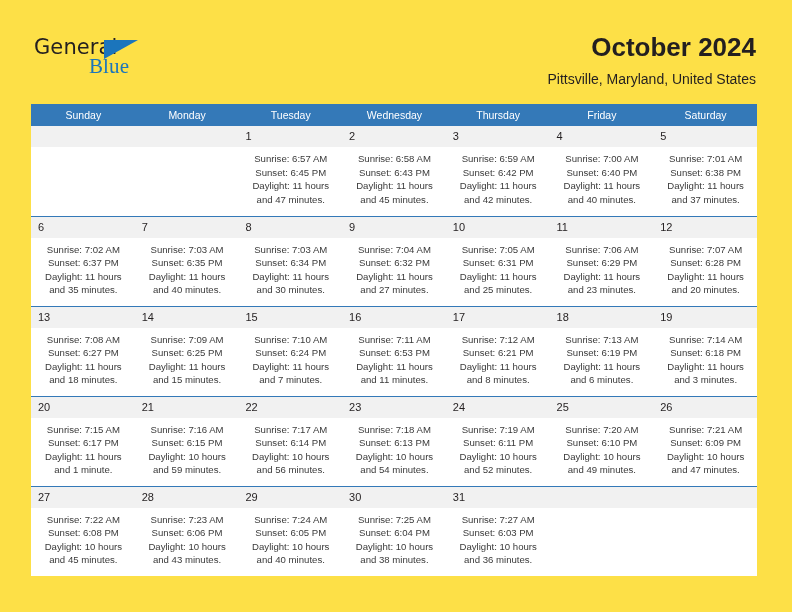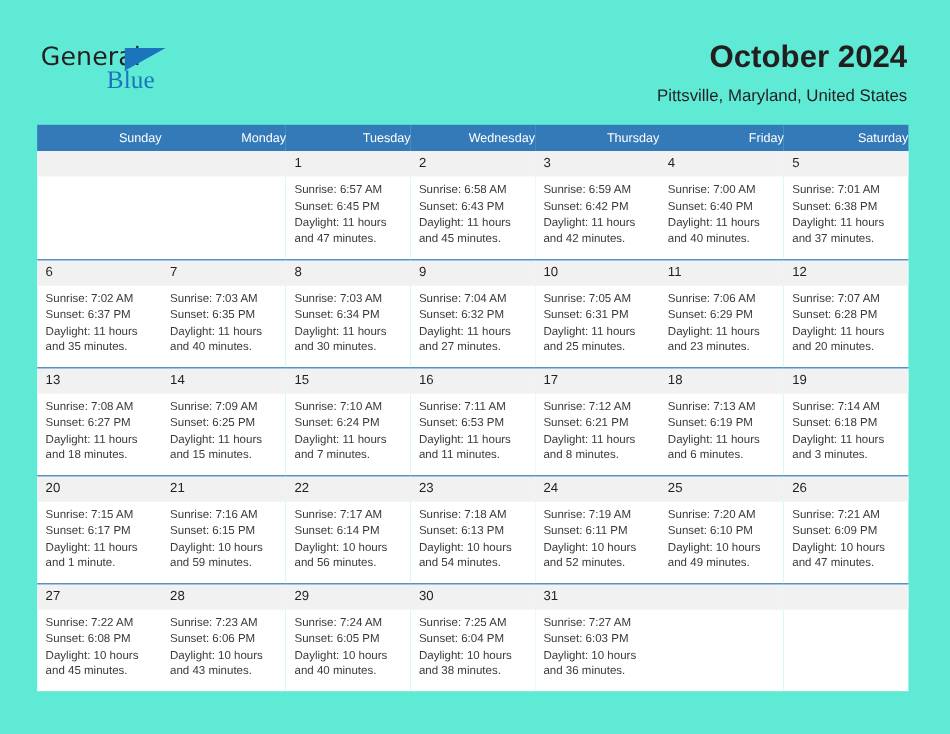--- a/index.html
+++ b/index.html
@@ -9,21 +9,21 @@
     width: 792px;
     height: 612px;
     background: #ffffff;
     font-family: "Liberation Sans", sans-serif;
     -webkit-font-smoothing: antialiased;
   }
   #page {
     position: relative;
     width: 792px;
     height: 612px;
-    background: #5eead4;
+    background: #fde047;
     overflow: hidden;
   }
 
   
   .header {
     position: absolute;
     left: 0; top: 0;
     width: 792px;
     height: 103px;
   }
@@ -97,21 +97,21 @@
     table-layout: fixed;
     width: 726px;
   }
   table.cal col { width: 103.714px; }
 
   thead th {
     background: #3479b8;
     color: #ffffff;
     font-size: 10.5px;
     font-weight: normal;
-    text-align: right;
+    text-align: center;
     padding: 5px 0 5px 1px;
     height: 22px;
     vertical-align: middle;
     line-height: 12px;
   }
 
   td.day {
     vertical-align: top;
     padding: 0;
     height: 90px;
@@ -128,20 +128,21 @@
     padding: 4px 0 4px 7px;
     height: 21px;
   }
   td.empty .daynum { color: transparent; }
 
   .info {
     padding: 5px 6px 0 7px;
     font-size: 9.6px;
     line-height: 13.6px;
     color: #3a3a3a;
+    text-align: center;
   }
   .info div { white-space: nowrap; }
   td.empty .info { visibility: hidden; }
 </style>
 </head>
 <body>
 
 <div id="page">
 
   <div class="header">

